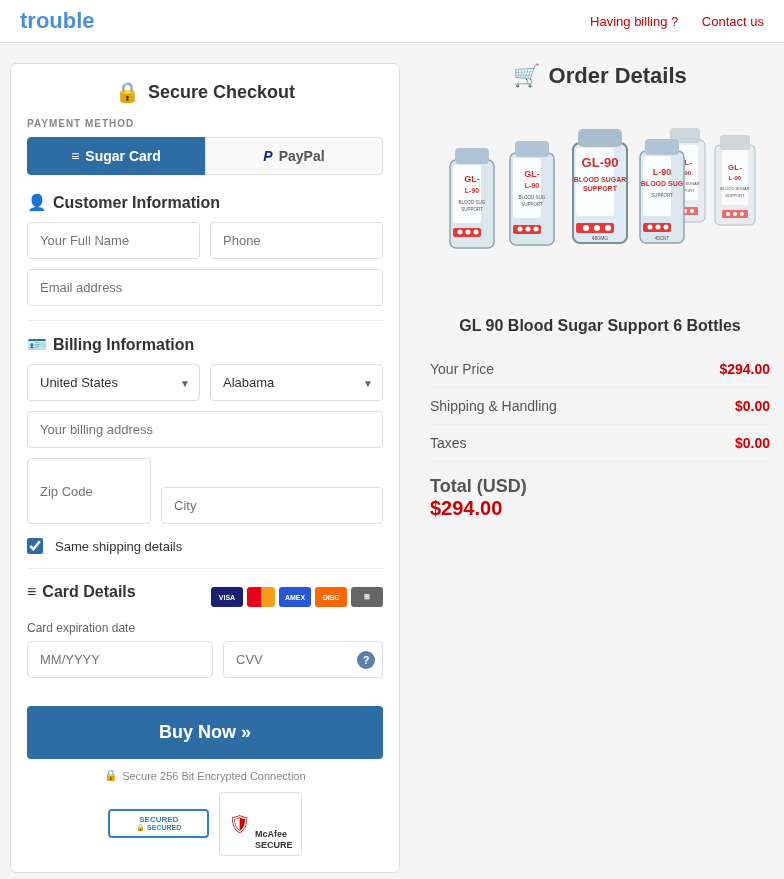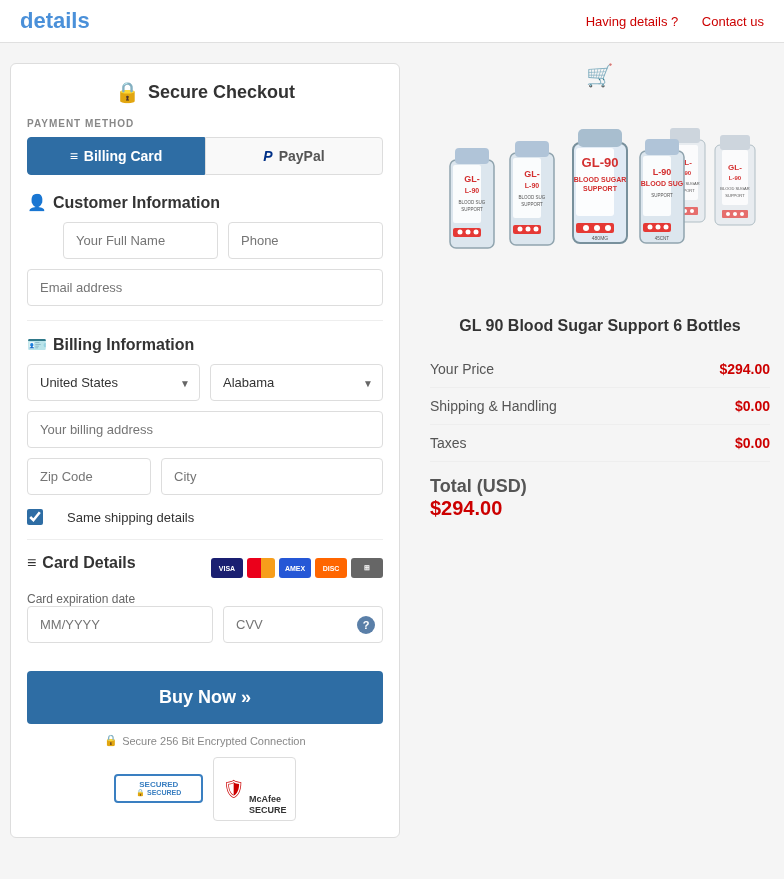--- a/index.html
+++ b/index.html
@@ -149,21 +149,21 @@
     .divider {
       border: none;
       border-top: 1px solid #eee;
       margin: 14px 0;
     }
 
     
     .checkbox-row {
       display: flex;
       align-items: center;
-      gap: 24px;
+      gap: 12px;
       margin-bottom: 14px;
     }
     .checkbox-row input[type="checkbox"] {
       width: 16px;
       height: 16px;
       accent-color: #2e6da4;
       cursor: pointer;
     }
     .checkbox-label { font-size: 13px; color: #333; }
 
@@ -248,21 +248,21 @@
 
     .trust-badges {
       display: flex;
       justify-content: center;
       gap: 10px;
       align-items: center;
     }
     .badge {
       border: 2px solid #3a7fc1;
       border-radius: 4px;
-      padding: 4px 20px;
+      padding: 4px 26px;
       font-size: 9px;
       font-weight: bold;
       color: #3a7fc1;
       text-align: center;
     }
     .badge-mcafee {
       display: flex;
       align-items: center;
       gap: 4px;
       border: 1px solid #ddd;
@@ -322,61 +322,61 @@
     .order-line.total .price { font-size: 20px; }
     .order-line .label { color: #555; }
 
     .left-section-block { margin-bottom: 14px; }
   </style>
 </head>
 <body>
 
 <div class="top-bar">
   <div class="logo">
-    <span>details</span>
+    <span>trouble</span>
   </div>
   <div class="trouble-text">
-    <span>Having details ?</span>
+    <span>Having billing ?</span>
     <a href="#">Contact us</a>
   </div>
 </div>
 
 <div class="main-layout">
 
   <div class="left-panel">
 
     
     <div class="section-header">
       <span class="icon">🔒</span>
       <span>Secure Checkout</span>
     </div>
 
     
     <div class="left-section-block">
       <div class="payment-method-label">PAYMENT METHOD</div>
       <div class="payment-tabs">
         <div class="payment-tab active">
           <span>≡</span>
-          <span>Billing Card</span>
+          <span>Sugar Card</span>
         </div>
         <div class="payment-tab">
           <span style="font-weight:bold;color:#003087;font-style:italic;">P</span>
           <span>PayPal</span>
         </div>
       </div>
     </div>
 
     
     <div class="left-section-block">
       <div class="form-section-title">
         <span>👤</span>
         <span>Customer Information</span>
       </div>
       <div class="form-row">
-        <input type="text" class="form-input" style="flex: 1 1 0%; margin-left: 36px;" placeholder="Your Full Name">
+        <input type="text" class="form-input" style="flex: 1 1 0%;" placeholder="Your Full Name">
         <input type="text" class="form-input" style="flex: 1 1 0%;" placeholder="Phone">
       </div>
       <div class="form-row">
         <input type="email" class="form-input" placeholder="Email address" style="">
       </div>
     </div>
 
     <hr class="divider">
 
     
@@ -405,21 +405,21 @@
             <option>New York</option>
             <option>Texas</option>
           </select>
         </div>
       </div>
       <div class="form-row">
         <input type="text" class="form-input" placeholder="Your billing address" style="">
       </div>
       <div class="form-row">
         <input type="text" class="form-input" style="flex: 1 1 0%;" placeholder="Zip Code">
-        <input type="text" class="form-input" style="flex: 2 1 0%;" placeholder="City">
+        <input type="text" class="form-input" style="flex: 2 1 0%; margin-top: 29px;" placeholder="City">
       </div>
     </div>
 
     
     <div class="checkbox-row">
       <input type="checkbox" id="same-shipping" checked="" style="">
       <label for="same-shipping" class="checkbox-label">Same shipping details</label>
     </div>
 
     <hr class="divider">
@@ -432,21 +432,21 @@
           <span>Card Details</span>
         </div>
         <div class="card-icons">
           <div class="card-icon ci-visa">VISA</div>
           <div class="card-icon ci-mc" style="background:linear-gradient(to right,#eb001b 50%,#f79e1b 50%);width:28px;border-radius:3px;"></div>
           <div class="card-icon ci-amex">AMEX</div>
           <div class="card-icon ci-disc">DISC</div>
           <div class="card-icon ci-grid">⊞</div>
         </div>
       </div>
-      <div style="font-size:12px;color:#666;">Card expiration date</div>
+      <div style="font-size:12px;color:#666;margin-bottom:6px;">Card expiration date</div>
       <div class="form-row">
         <input type="text" class="form-input" style="flex: 1 1 0%;" placeholder="MM/YYYY">
         <div class="cvv-wrapper">
           <input type="text" class="form-input" style="padding-right: 30px;" placeholder="CVV">
           <div class="cvv-help">?</div>
         </div>
       </div>
     </div>
 
     
@@ -469,20 +469,21 @@
         <div class="mcafee-text">McAfee<br>SECURE</div>
       </div>
     </div>
 
   </div>
 
   <div class="right-panel">
 
     <div class="order-section-title">
       <span>🛒</span>
+      <span>Order Details</span>
     </div>
 
     <div class="product-image-area">
       <svg class="bottles-svg" viewBox="0 0 340 200" xmlns="http://www.w3.org/2000/svg">
 
         <g transform="translate(270,10)">
           <rect x="15" y="30" width="40" height="80" rx="5" fill="#e8ecf0" stroke="#b0bec5" stroke-width="1"></rect>
           <rect x="20" y="20" width="30" height="15" rx="3" fill="#cdd5dd"></rect>
           <rect x="22" y="35" width="26" height="55" rx="2" fill="white" opacity="0.8"></rect>
           <text x="35" y="55" text-anchor="middle" font-size="8" font-weight="bold" fill="#d32f2f">GL-</text>

